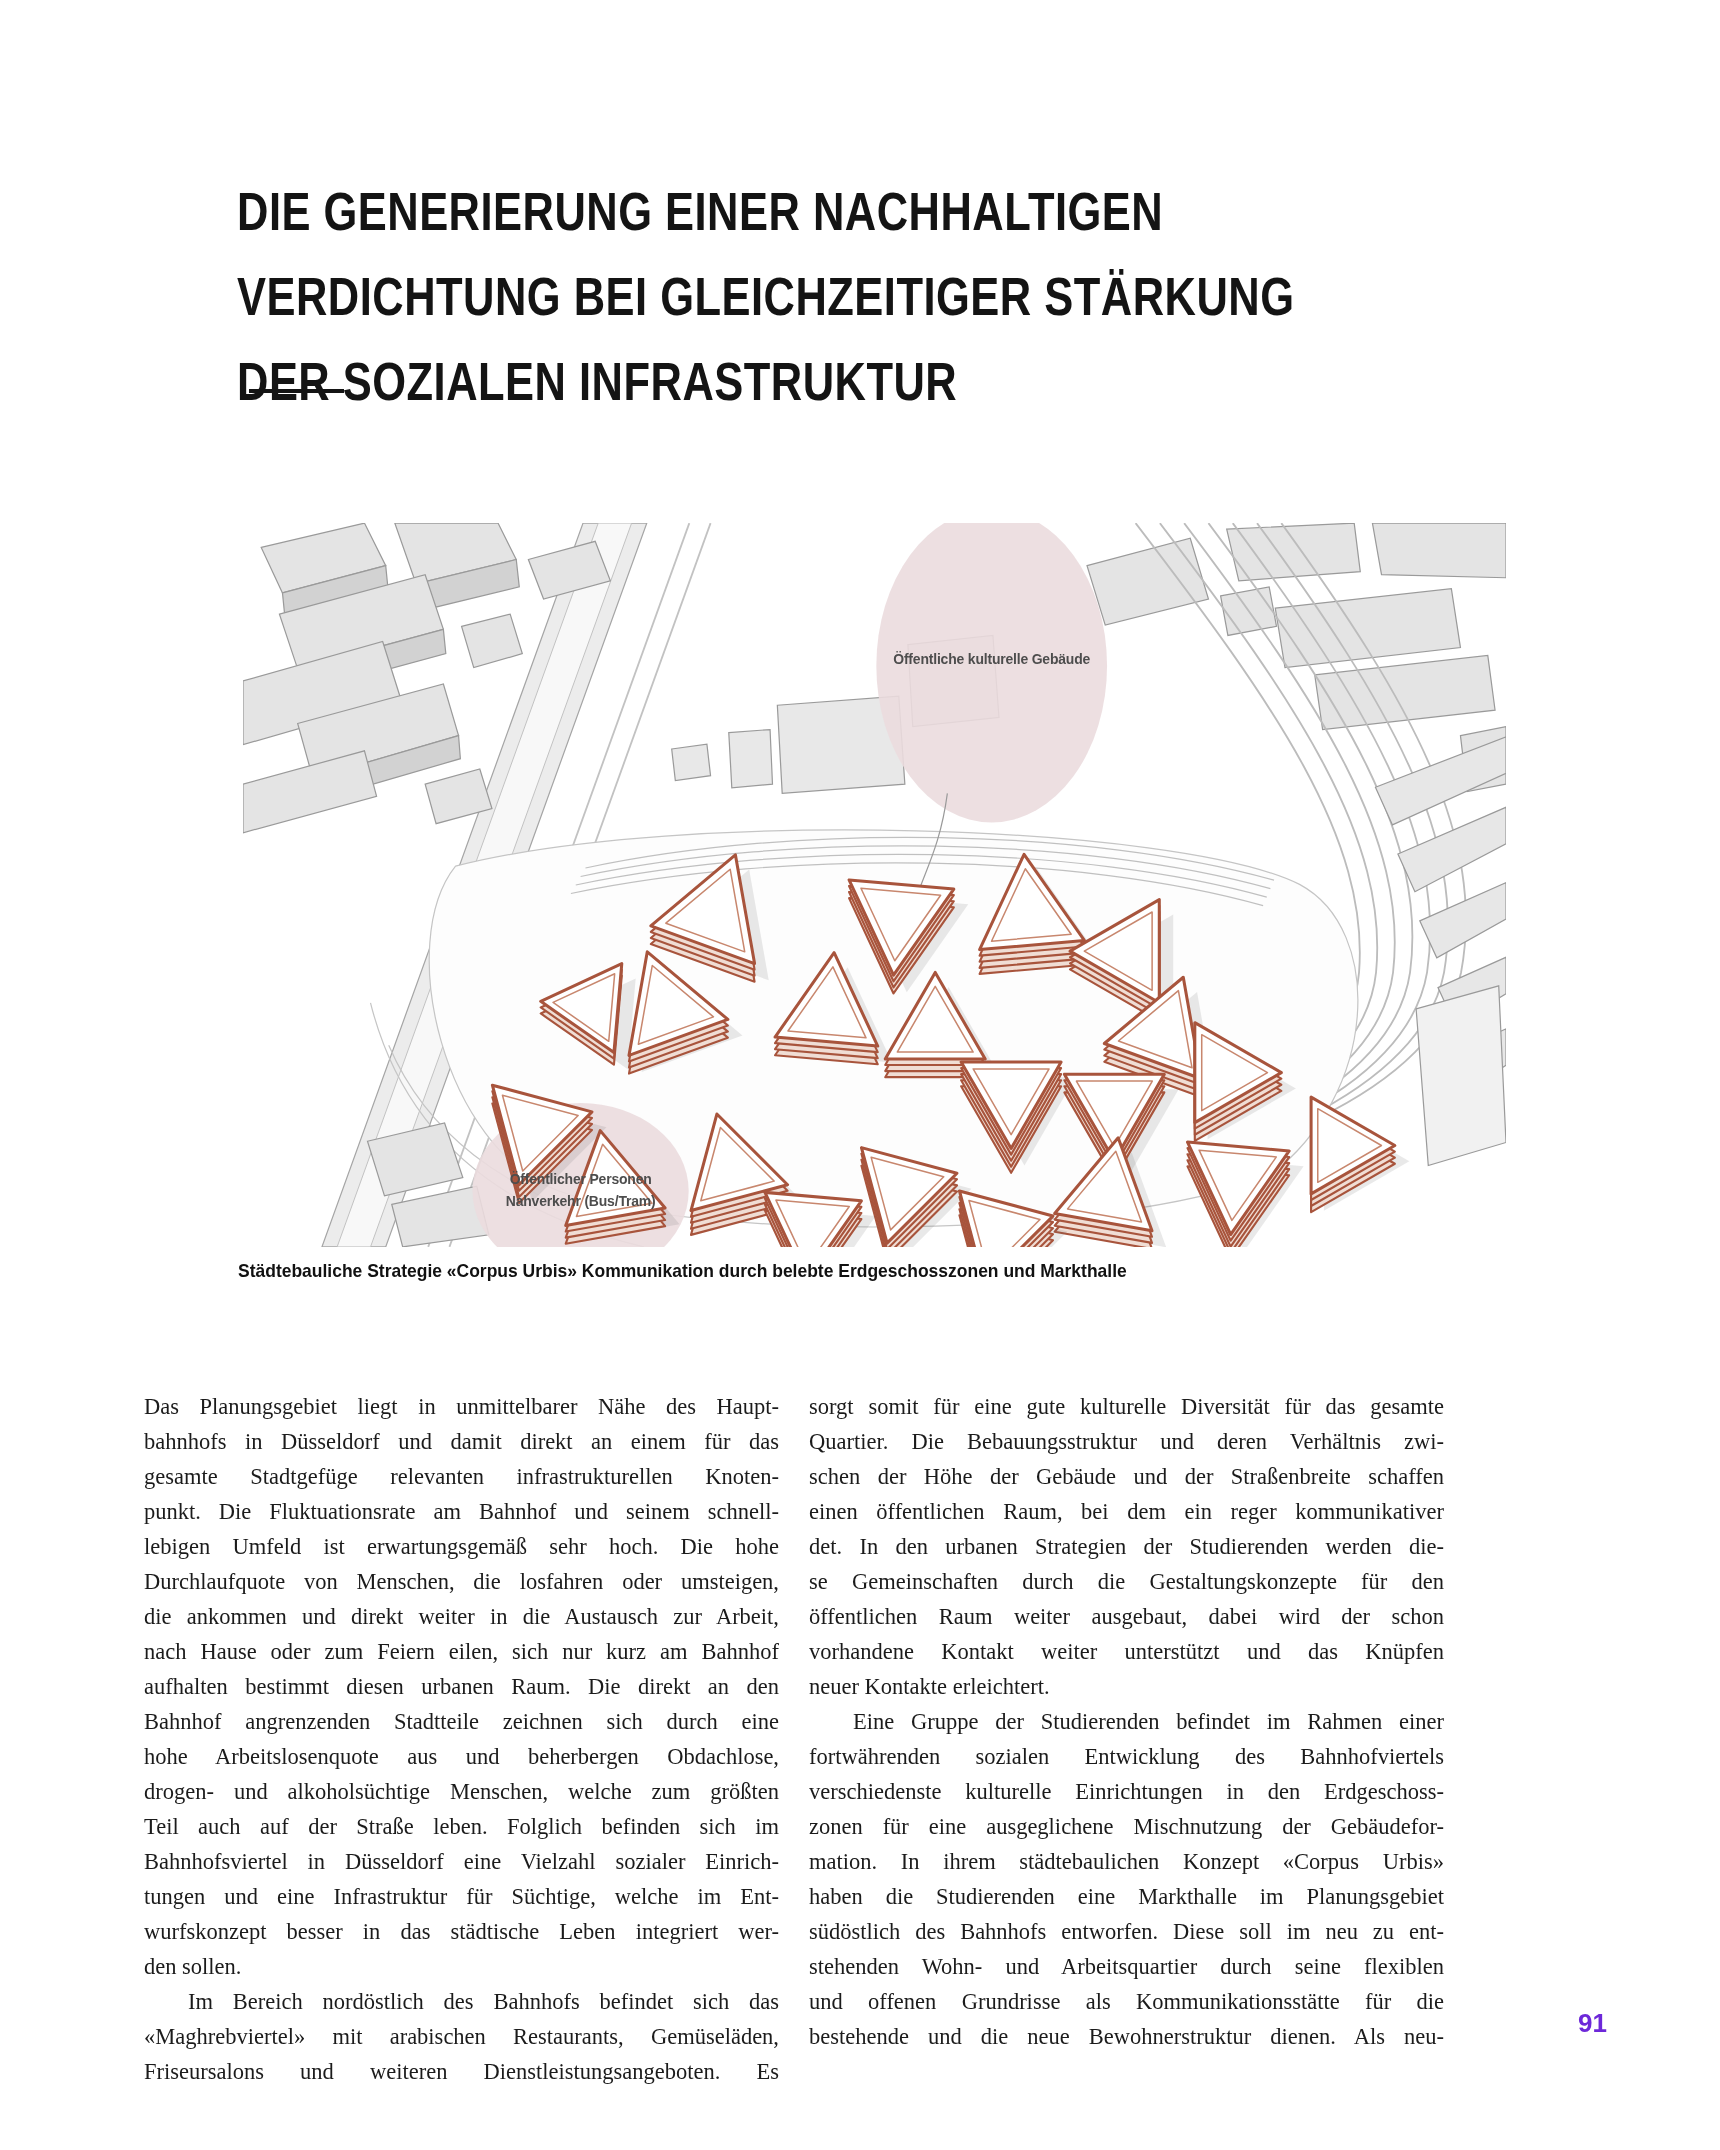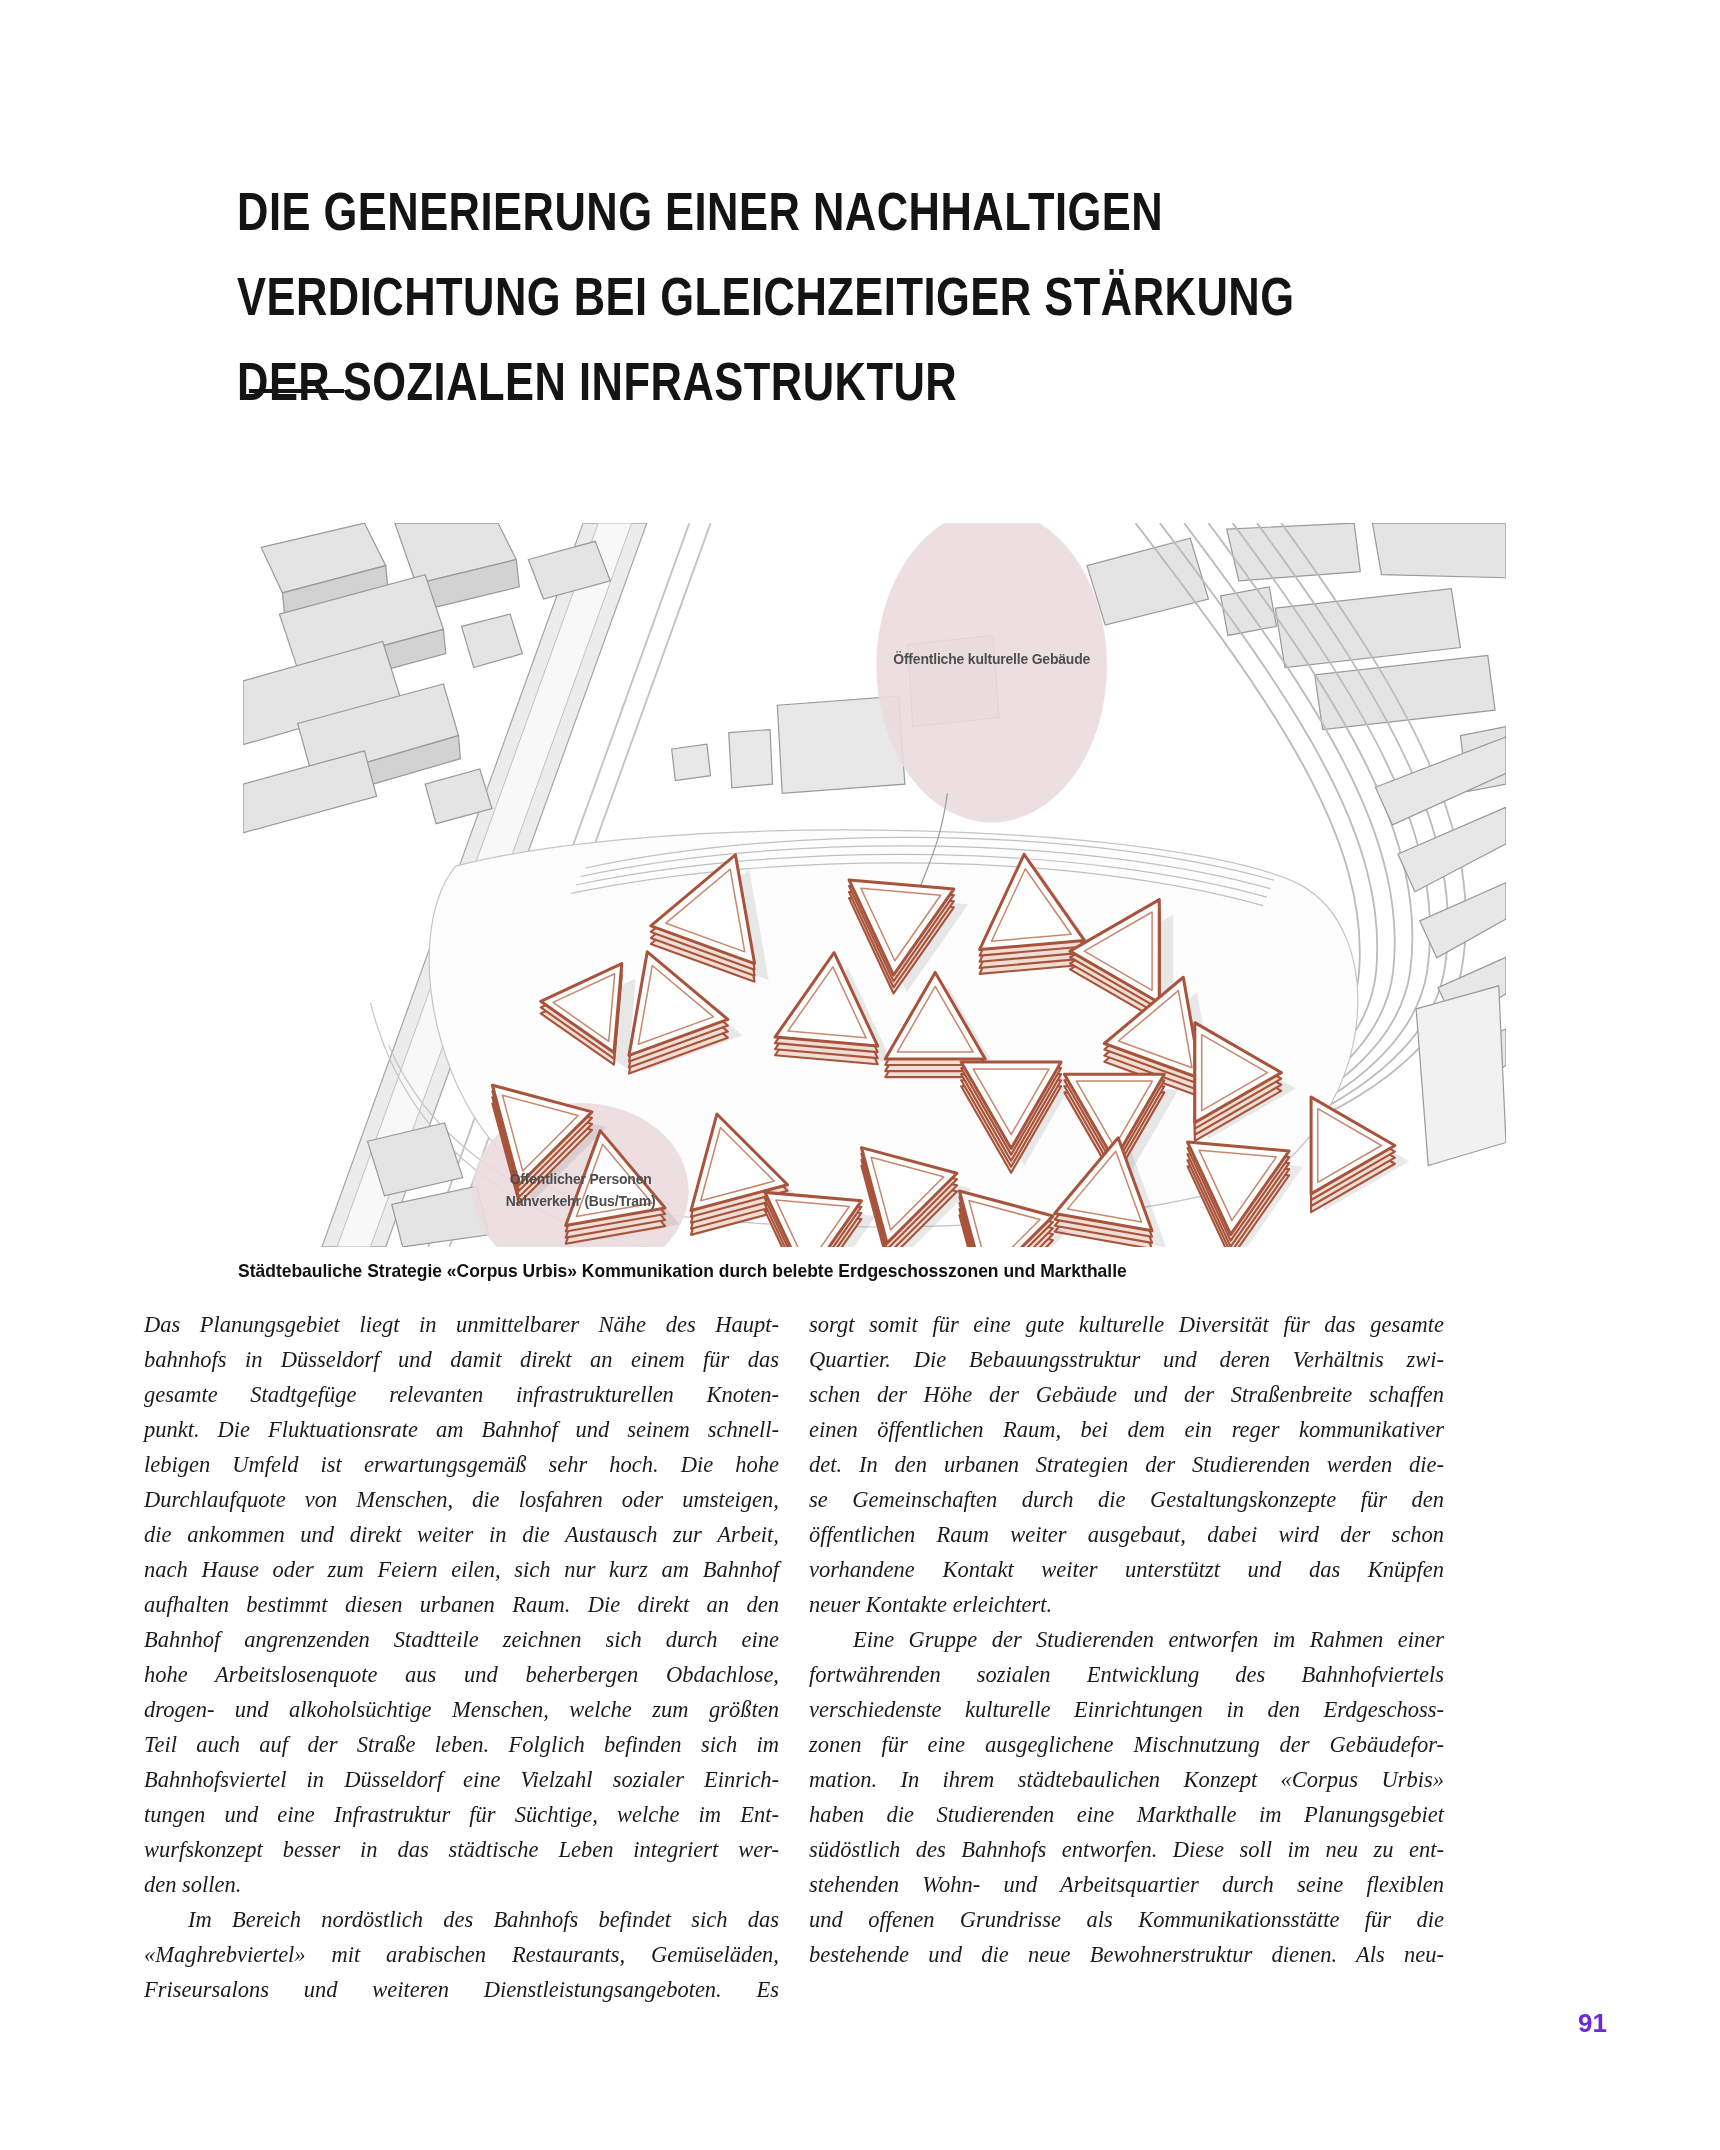--- a/index.html
+++ b/index.html
@@ -21,22 +21,22 @@
   .figure-wrap svg { width: 100%; height: 100%; display: block; }
 
   
   .caption { position: absolute; left: 238px; top: 1260px; width: 1250px; white-space: nowrap; }
   .caption > span {
     display: inline-block; transform: scaleX(0.92); transform-origin: 0 50%;
     font-weight: 700; font-size: 19px; color: #111111; white-space: nowrap;
   }
 
   
-  .col { position: absolute; top: 1307px; width: 635px; font-family: "Liberation Serif", serif;
-         font-size: 22.5px; color: #1b1b1b; font-style: italic; }
+  .col { position: absolute; top: 1389px; width: 635px; font-family: "Liberation Serif", serif;
+         font-size: 22.5px; color: #1b1b1b; }
   .col-left  { left: 144px; }
   .col-right { left: 809px; }
   .bodyline { height: 35px; line-height: 35px; text-align: justify; text-align-last: justify; overflow: visible; }
   .bodyline.ragged { text-align-last: left; }
   .bodyline.indent { text-indent: 44px; }
 
   
   .pagenum { position: absolute; left: 1578px; top: 2008px; font-weight: 700; font-size: 26px; color: #6d28d9; }
 
   text.map-label { font-family: "Liberation Sans", sans-serif; font-weight: 700; font-size: 23px;
@@ -348,21 +348,21 @@
   <div class="col col-right" id="col-right">
       <div class="bodyline">sorgt somit für eine gute kulturelle Diversität für das gesamte</div>
       <div class="bodyline">Quartier. Die Bebauungsstruktur und deren Verhältnis zwi-</div>
       <div class="bodyline">schen der Höhe der Gebäude und der Straßenbreite schaffen</div>
       <div class="bodyline">einen öffentlichen Raum, bei dem ein reger kommunikativer</div>
       <div class="bodyline">det. In den urbanen Strategien der Studierenden werden die-</div>
       <div class="bodyline">se Gemeinschaften durch die Gestaltungskonzepte für den</div>
       <div class="bodyline">öffentlichen Raum weiter ausgebaut, dabei wird der schon</div>
       <div class="bodyline">vorhandene Kontakt weiter unterstützt und das Knüpfen</div>
       <div class="bodyline ragged">neuer Kontakte erleichtert.</div>
-      <div class="bodyline indent">Eine Gruppe der Studierenden entworfen im Rahmen einer</div>
+      <div class="bodyline indent">Eine Gruppe der Studierenden befindet im Rahmen einer</div>
       <div class="bodyline">fortwährenden sozialen Entwicklung des Bahnhofviertels</div>
       <div class="bodyline">verschiedenste kulturelle Einrichtungen in den Erdgeschoss-</div>
       <div class="bodyline">zonen für eine ausgeglichene Mischnutzung der Gebäudefor-</div>
       <div class="bodyline">mation. In ihrem städtebaulichen Konzept «Corpus Urbis»</div>
       <div class="bodyline">haben die Studierenden eine Markthalle im Planungsgebiet</div>
       <div class="bodyline">südöstlich des Bahnhofs entworfen. Diese soll im neu zu ent-</div>
       <div class="bodyline">stehenden Wohn- und Arbeitsquartier durch seine flexiblen</div>
       <div class="bodyline">und offenen Grundrisse als Kommunikationsstätte für die</div>
       <div class="bodyline">bestehende und die neue Bewohnerstruktur dienen. Als neu-</div>
     </div>

